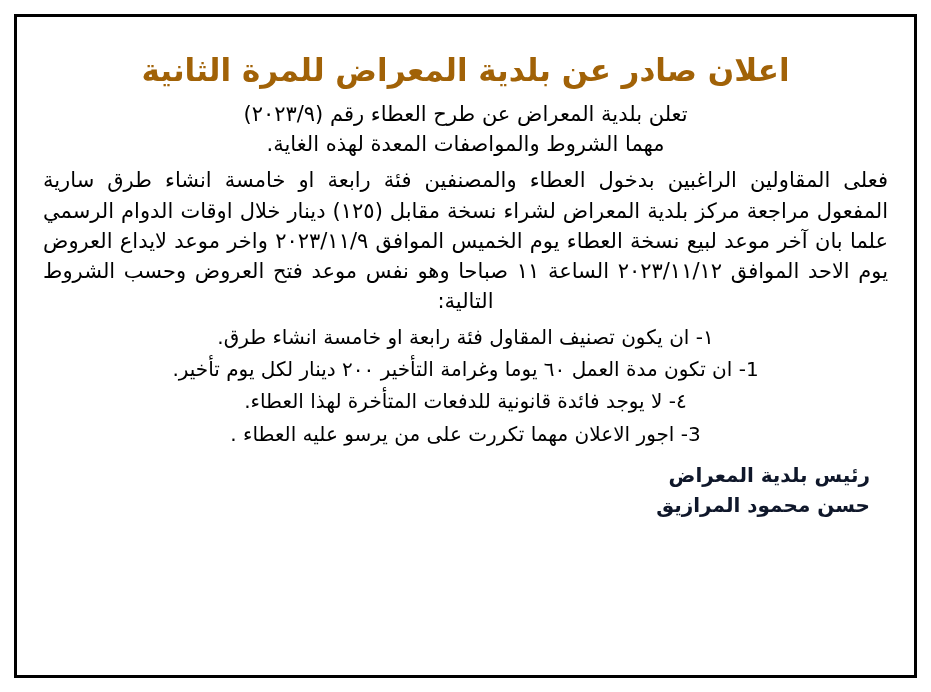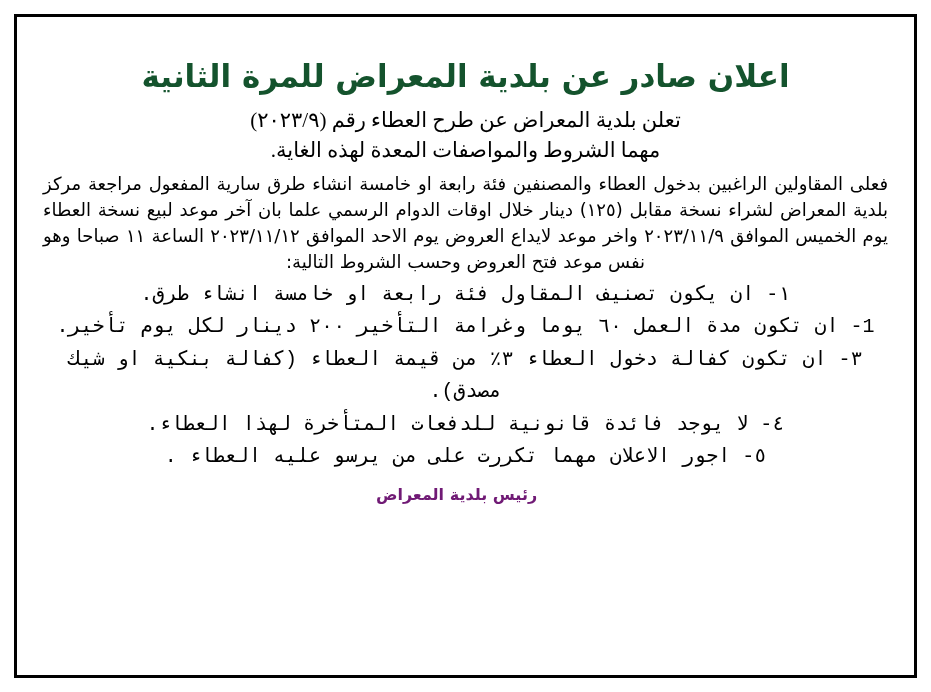--- a/index.html
+++ b/index.html
@@ -29,66 +29,63 @@
   .inner {
     padding: 16px 26px 10px 26px;
     box-sizing: border-box;
     height: 100%;
   }
   .title {
     text-align: center;
     font-size: 31px;
     font-weight: bold;
     line-height: 1.25;
-    color: #14532d;
-    margin: 24px 0 10px 0;
+    color: #a16207;
+    margin: 18px 0 10px 0;
     letter-spacing: 0px;
   }
   .intro {
     text-align: center;
     font-size: 21px;
     line-height: 1.42;
     color: #000;
   }
   .intro div {
     margin: 0;
     padding: 0;
-    font-family: Liberation Serif, serif;
   }
   .body-par {
     text-align: justify;
     text-align-last: center;
-    font-size: 18px;
+    font-size: 21px;
     line-height: 1.44;
     color: #000;
     margin-top: 6px;
   }
   .cond-list {
     margin: 4px 0 0 0;
     padding: 0;
     list-style: none;
-    font-family: Liberation Mono, monospace;
   }
   .cond-list li {
     text-align: center;
     font-size: 20px;
     line-height: 1.62;
     color: #000;
   }
   .signature {
     margin-top: 10px;
     text-align: right;
     padding-right: 18px;
   }
   .signature div {
-    font-size: 16px;
+    font-size: 20px;
     font-weight: bold;
     line-height: 1.5;
-    color: #701a75;
-    text-align: center;
+    color: #0f172a;
   }
 </style>
 </head>
 <body>
 
 <div class="page">
   <div class="frame">
     <div class="inner">
 
       <div class="title">اعلان صادر عن بلدية المعراض للمرة الثانية</div>
@@ -96,24 +93,24 @@
       <div class="intro">
         <div>تعلن بلدية المعراض عن طرح العطاء رقم (٢٠٢٣/٩)</div>
         <div>مهما الشروط والمواصفات المعدة لهذه الغاية.</div>
       </div>
 
       <div class="body-par">فعلى المقاولين الراغبين بدخول العطاء والمصنفين فئة رابعة او خامسة انشاء طرق سارية المفعول مراجعة مركز بلدية المعراض لشراء نسخة مقابل (١٢٥) دينار خلال اوقات الدوام الرسمي علما بان آخر موعد لبيع نسخة العطاء يوم الخميس الموافق ٢٠٢٣/١١/٩ واخر موعد لايداع العروض يوم الاحد الموافق ٢٠٢٣/١١/١٢ الساعة ١١ صباحا وهو نفس موعد فتح العروض وحسب الشروط التالية:</div>
 
       <ul class="cond-list">
         <li>١- ان يكون تصنيف المقاول فئة رابعة او خامسة انشاء طرق.</li>
         <li>1- ان تكون مدة العمل ٦٠ يوما وغرامة التأخير ٢٠٠ دينار لكل يوم تأخير.</li>
-        <li>٣- ان تكون كفالة دخول العطاء ٣٪ من قيمة العطاء (كفالة بنكية او شيك مصدق).</li>
         <li>٤- لا يوجد فائدة قانونية للدفعات المتأخرة لهذا العطاء.</li>
-        <li>٥- اجور الاعلان مهما تكررت على من يرسو عليه العطاء .</li>
+        <li>3- اجور الاعلان مهما تكررت على من يرسو عليه العطاء .</li>
       </ul>
 
       <div class="signature">
         <div>رئيس بلدية المعراض</div>
+        <div>حسن محمود المرازيق</div>
       </div>
 
     </div>
   </div>
 </div>
 
 </body></html>

